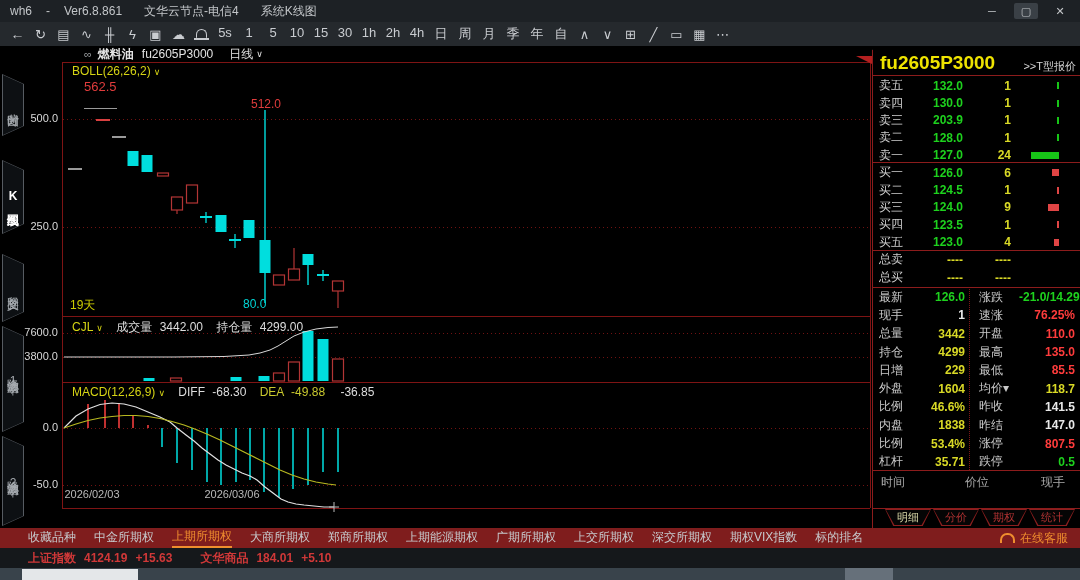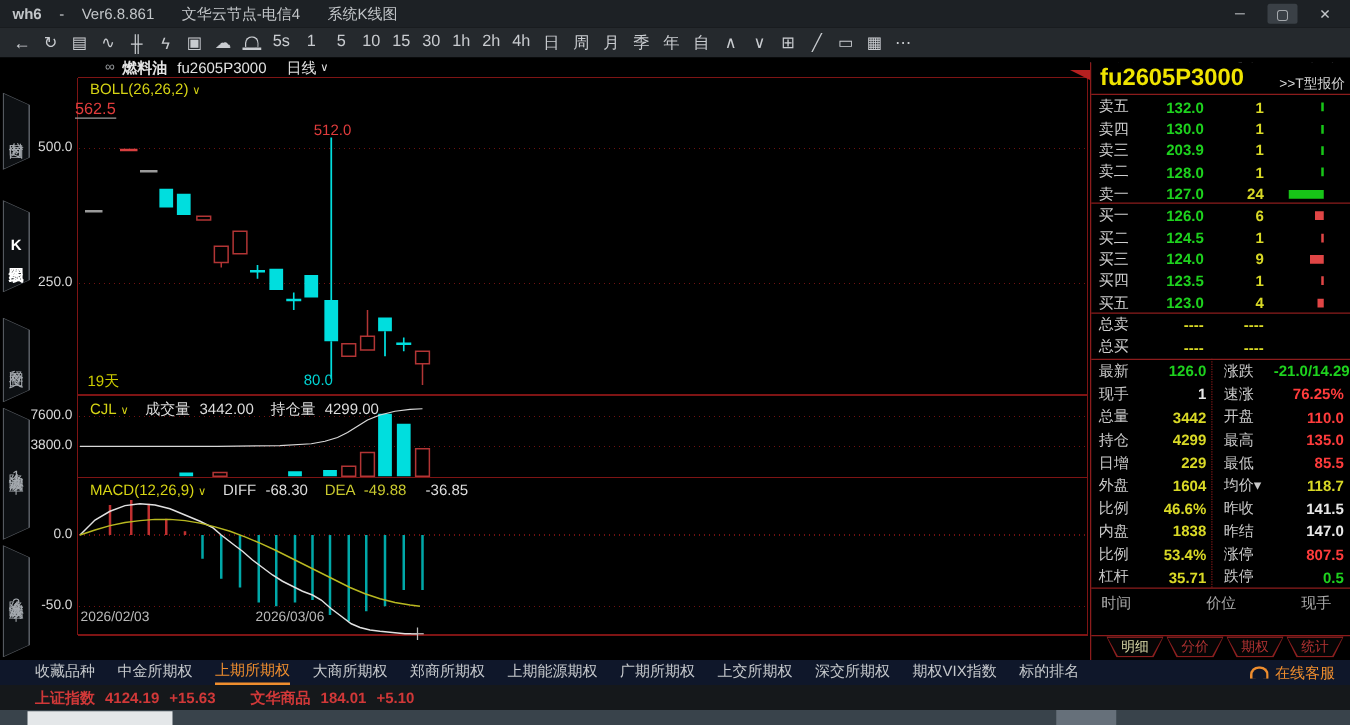--- a/index.html
+++ b/index.html
@@ -3,21 +3,21 @@
 <meta charset="utf-8">
 <style>
   html,body{margin:0;padding:0;background:#000;}
   #app{position:relative;width:1080px;height:580px;background:#000;overflow:hidden;
        font-family:"Liberation Sans","DejaVu Sans",sans-serif;-webkit-font-smoothing:antialiased;}
   .abs{position:absolute;}
   
   #titlebar{left:0;top:0;width:1080px;height:22px;background:#1d2125;display:flex;align-items:center;
             color:#c3c6c9;font-size:12px;}
   #titlebar .t{margin-left:14px;white-space:nowrap;}
-  #titlebar .first{margin-left:10px;font-weight:bold;}
+  #titlebar .first{margin-left:10px;}
   #winctl{position:absolute;right:8px;top:0;height:22px;display:flex;align-items:center;gap:10px;color:#c3c6c9;}
   #winctl .wbtn{width:24px;height:16px;display:flex;align-items:center;justify-content:center;font-size:11px;cursor:default;}
   #winctl .maxi{background:#3a4046;border-radius:2px;}
   
   #toolbar{left:0;top:22px;width:1080px;height:24px;background:#25292d;display:flex;align-items:center;
            color:#c9ccd0;font-size:13px;}
   #toolbar .tbi{min-width:23px;text-align:center;white-space:nowrap;}
   #toolbar .per{min-width:24px;text-align:center;}
   #tb-menus{position:absolute;right:10px;top:22px;height:24px;display:flex;align-items:center;gap:15px;
             color:#c9ccd0;font-size:12px;}
@@ -68,21 +68,21 @@
   #q-listhead span:nth-child(1){margin-left:8px;}
   #q-listhead span:nth-child(2){margin-left:60px;}
   #q-listhead span:nth-child(3){margin-left:52px;}
   #q-tabline{position:absolute;left:0;top:458px;width:100%;border-top:1px solid #8c1c1c;}
   .q-tab{position:absolute;top:459px;height:17px;width:46px;}
   .q-tab .bor{position:absolute;inset:0;background:#8c1f1f;clip-path:polygon(0 0,100% 0,82% 100%,18% 100%);}
   .q-tab .inn{position:absolute;inset:1px;background:#050505;display:flex;align-items:center;justify-content:center;
       clip-path:polygon(0 0,100% 0,81% 100%,19% 100%);font-size:11px;color:#b03232;}
   .q-tab.active .inn{color:#d9d9a8;}
   
-  #botnav{left:0;top:528px;width:1080px;height:20px;background:#0f172a;display:flex;align-items:center;
+  #botnav{left:0;top:528px;width:1080px;height:20px;background:#7f1d1d;display:flex;align-items:center;
           font-size:12px;color:#c6c9cc;}
   #botnav .nv{margin-left:18px;white-space:nowrap;padding-bottom:1px;}
   #botnav .nv.first{margin-left:28px;}
   #botnav .nv.active{color:#ef8e2e;border-bottom:2px solid #ef8e2e;}
   #svc{position:absolute;right:12px;top:528px;height:20px;display:flex;align-items:center;gap:5px;color:#ef8e2e;font-size:12px;}
   .ic-head{display:inline-block;width:11px;height:8px;border:2px solid #ef8e2e;border-bottom:0;border-radius:7px 7px 0 0;}
   #statusbar{left:0;top:548px;width:1080px;height:20px;background:#15181b;display:flex;align-items:center;
              font-size:12px;color:#d03838;font-weight:bold;}
   #statusbar .sv{margin-left:8px;}
   #statusbar .grp{margin-left:28px;}
@@ -276,21 +276,21 @@
       <polyline points="40,366 52,354 64,347 76,342.5 88,341 100,342 112,345 124,350 136,355 146,360 153,366 162,373 170,379 178,386 186,392 194,398 202,403 210,407 218,411 226,414 233,418 241,425 249,431 257,437 264,440 272,442 280,443 290,444 300,445 310,445" fill="none" stroke="#e0e0e0" stroke-width="1.2"></polyline>
       <polyline points="40,366 52,362 64,358.5 76,356 88,354.5 100,353.5 112,353.5 124,354.5 136,356.5 148,359.5 160,363 172,367.5 184,372.5 196,378 208,384 220,390 232,396 244,402 256,408 268,413 280,417 292,420 304,422 312,423" fill="none" stroke="#b8b820" stroke-width="1.2"></polyline>
       <line x1="305" y1="445" x2="315" y2="445" stroke="#bbb" stroke-width="1"></line>
       <line x1="310" y1="440" x2="310" y2="450" stroke="#bbb" stroke-width="1"></line>
     </svg>
   <div id="corner-tri" class="abs"></div>
 
   <div class="ovl" style="left:72px;top:64px;font-size:12px">
     <span class="yellow">BOLL(26,26,2)</span><span class="yellow chev">∨</span>
   </div>
-  <div class="ovl redt" style="left:60px;top:79px;font-size:13px;border-bottom:1px solid #9a9a9a;padding-bottom:0px">562.5</div>
+  <div class="ovl redt" style="left:84px;top:79px;font-size:13px;border-bottom:1px solid #9a9a9a;padding-bottom:14px">562.5</div>
   <div class="ovl redt" style="left:240px;top:97px;width:52px;text-align:center;font-size:12px">512.0</div>
   <div class="ovl cyant" style="left:243px;top:297px;width:46px;font-size:12px">80.0</div>
   <div class="ovl" style="left:70px;top:297px;font-size:12px;color:#cccc00">19天</div>
 
   <div class="ovl" style="left:72px;top:319px;font-size:12px">
     <span class="yellow">CJL</span><span class="yellow chev">∨</span>
     <span class="white" style="margin-left:10px">成交量</span>
     <span class="white" style="margin-left:4px">3442.00</span>
     <span class="white" style="margin-left:10px">持仓量</span>
     <span class="white" style="margin-left:4px">4299.00</span>

